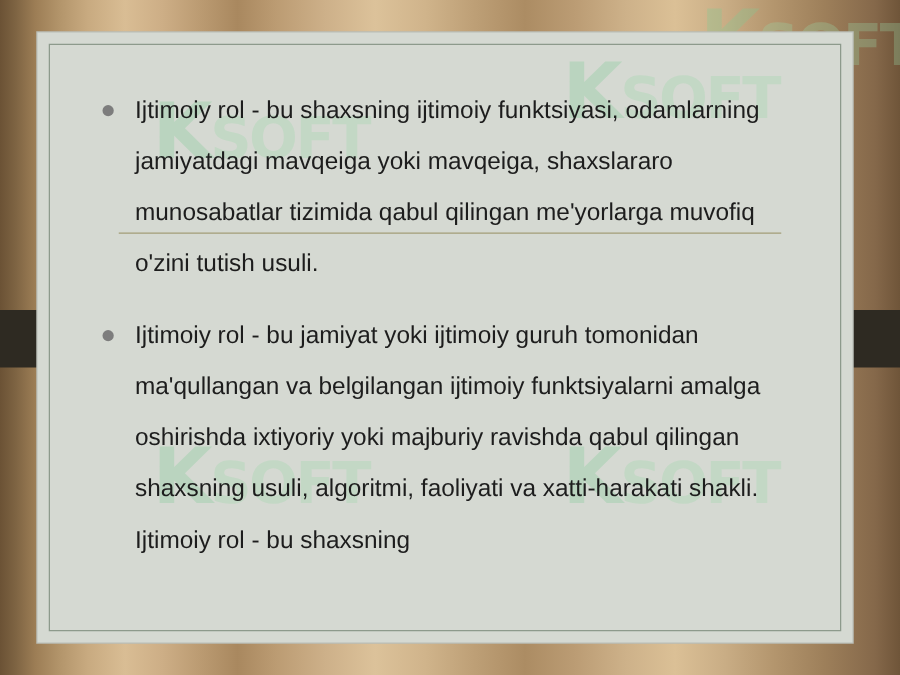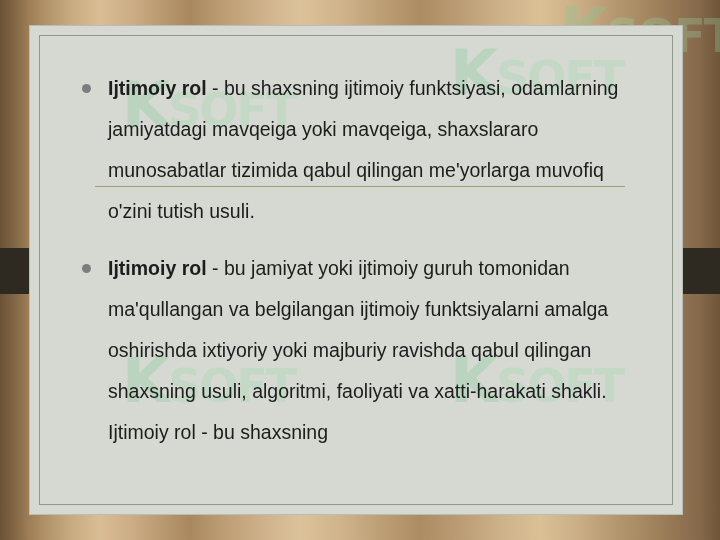--- a/index.html
+++ b/index.html
@@ -115,21 +115,21 @@
     content: "";
     position: absolute;
     left: 12px;
     top: 16px;
     width: 9px;
     height: 9px;
     border-radius: 50%;
     background: #7d7d7d;
   }
   .lead {
-    font-weight: bold;
+    font-weight: normal;
   }
 </style>
 </head>
 <body>
 
 <div class="slide">
 
   <div class="band"></div>
 
   <div class="wm wm-top-right">

